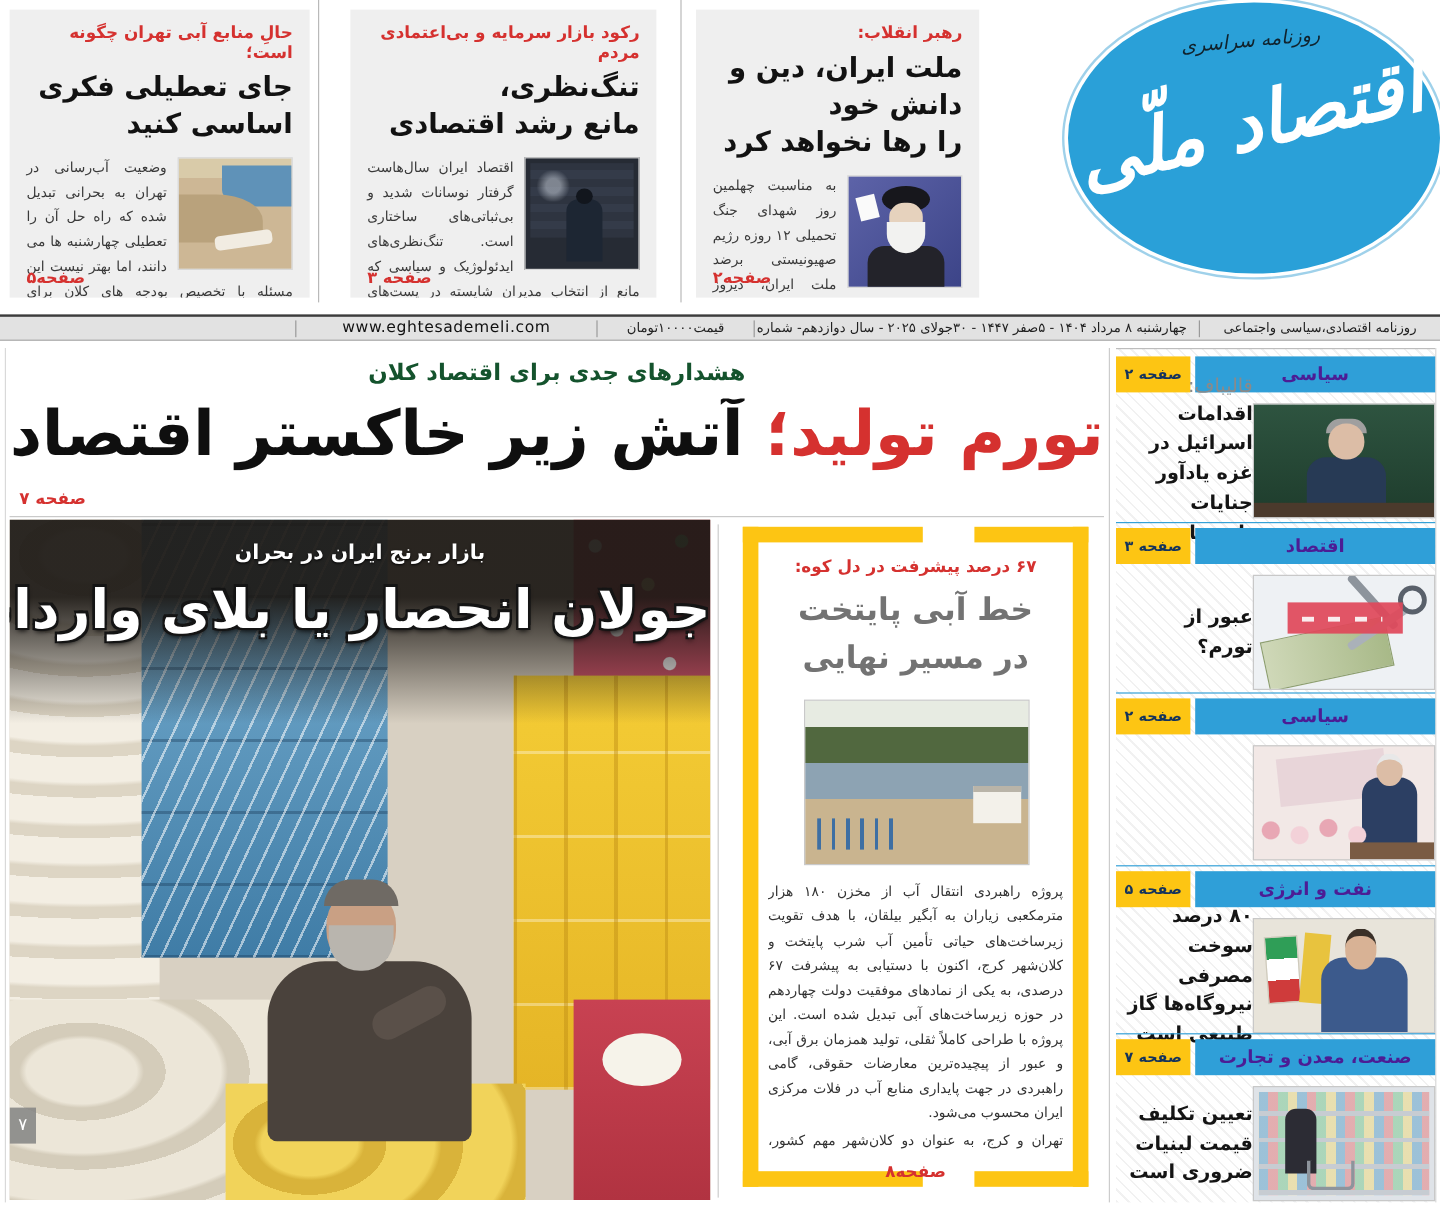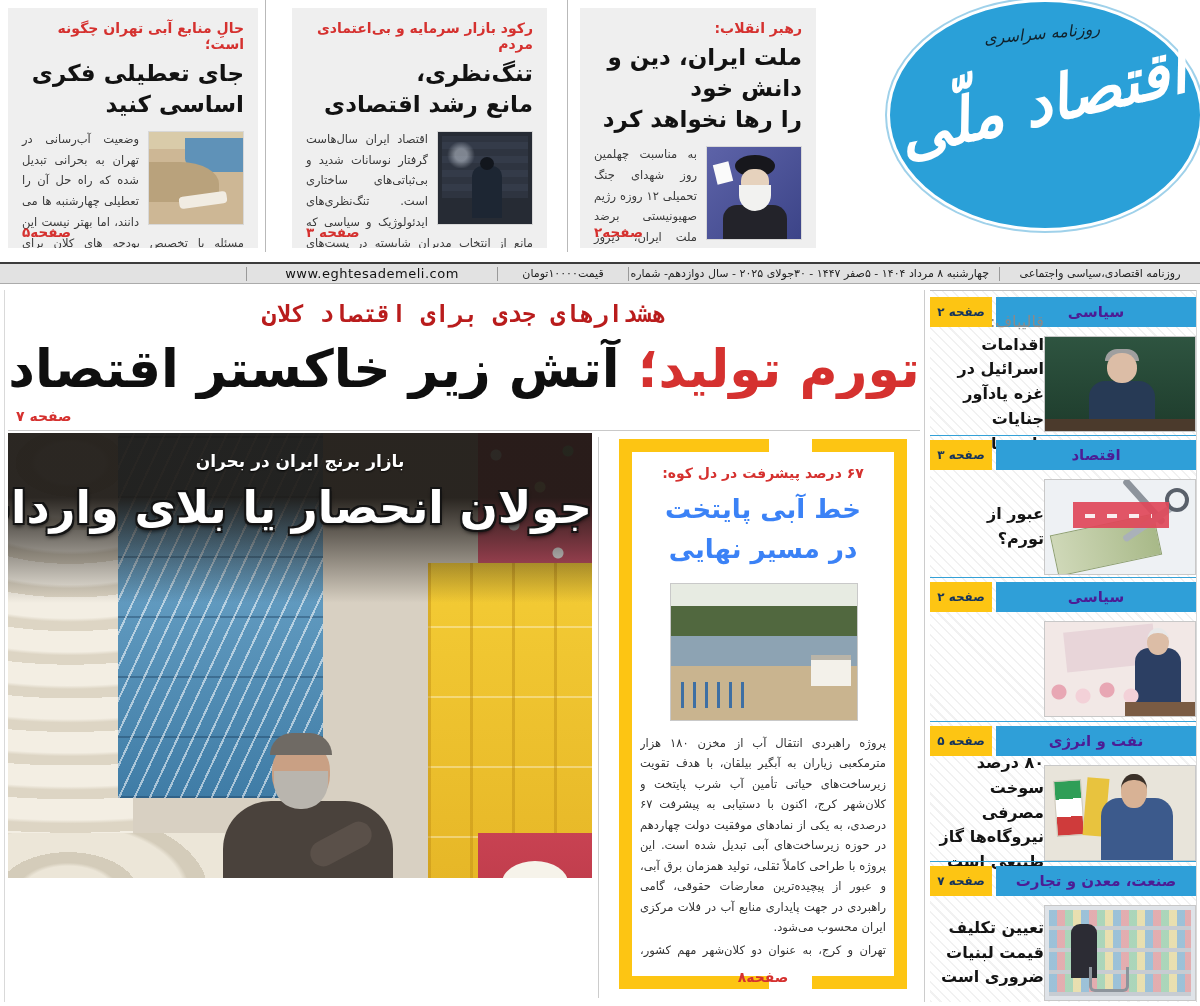--- a/index.html
+++ b/index.html
@@ -47,31 +47,31 @@
   #infobar .seg{padding:0 10px;white-space:nowrap;overflow:hidden;}
   #infobar .d{width:1px;height:14px;background:#9a9a9a;}
   .seg-type{width:180px;text-align:center;}
   .seg-date{width:350px;text-align:center;}
   .seg-price{width:110px;text-align:center;}
   .seg-web{width:230px;text-align:center;direction:ltr;font-size:13px;letter-spacing:.5px;color:#111;}
   .seg-fill{flex:1;}
 
   
   #lead{position:absolute;left:8px;top:288px;width:912px;height:143px;border-bottom:1px solid #c9c9c9;box-sizing:border-box;text-align:center;direction:rtl;}
-  #lead .kicker{margin-top:12px;color:#b91c1c;font-size:24px;font-weight:bold;font-family:Liberation Mono, monospace;}
+  #lead .kicker{margin-top:12px;color:#14532d;font-size:19px;font-weight:bold;}
   #lead .headline{margin-top:10px;font-size:52px;font-weight:900;white-space:nowrap;overflow:hidden;}
   #lead .hl-red{color:#d5312f;} #lead .hl-black{color:#0f0f0f;}
   #lead .pageref{position:absolute;left:8px;bottom:6px;color:#d5312f;font-size:14px;font-weight:bold;}
   .edge-l{position:absolute;left:4px;top:290px;width:1px;height:712px;background:#d9d9d9;}
   .edge-r{position:absolute;left:1196px;top:290px;width:1px;height:712px;background:#d9d9d9;}
   .coldiv{position:absolute;left:598px;top:437px;width:1px;height:561px;background:#cccccc;}
   .sidediv{position:absolute;left:924px;top:290px;width:1px;height:712px;background:#cccccc;}
 
   
-  #bigphoto{position:absolute;left:8px;top:433px;width:584px;height:445px;background:#d8d0c2;overflow:hidden;}
+  #bigphoto{position:absolute;left:8px;top:433px;width:584px;height:567px;background:#d8d0c2;overflow:hidden;}
   #bigphoto .bagsL{position:absolute;left:0;top:0;width:125px;height:430px;background:repeating-radial-gradient(ellipse 90px 55px at 50% 30px,#f3eee3 0 34px,#ddd5c4 40px 55px);}
   #bigphoto .bagsBlue{position:absolute;left:110px;top:0;width:205px;height:365px;background:linear-gradient(180deg,#7db3d4,#3f7ca6);}
   #bigphoto .bagsBlue:after{content:"";position:absolute;inset:0;background:repeating-linear-gradient(115deg,rgba(255,255,255,.55) 0 2px,transparent 2px 14px),repeating-linear-gradient(0deg,rgba(20,50,80,.35) 0 2px,transparent 2px 60px);}
   #bigphoto .bagsRedTop{position:absolute;left:470px;top:0;width:114px;height:150px;background:#d4536b;}
   #bigphoto .bagsRedTop:after{content:"";position:absolute;inset:0;background:radial-gradient(circle 6px at 18px 22px,#fff 0 5px,transparent 6px),radial-gradient(circle 6px at 62px 54px,#ffe9a8 0 5px,transparent 6px),radial-gradient(circle 6px at 90px 18px,#9fd89f 0 5px,transparent 6px),radial-gradient(circle 6px at 36px 92px,#fff 0 5px,transparent 6px),radial-gradient(circle 6px at 80px 120px,#fff 0 5px,transparent 6px);}
   #bigphoto .bagsYellow{position:absolute;left:420px;top:130px;width:164px;height:345px;background:linear-gradient(180deg,#f4cc35,#e5b526);}
   #bigphoto .bagsYellow:after{content:"";position:absolute;inset:0;background:repeating-linear-gradient(90deg,rgba(190,140,20,.45) 0 3px,transparent 3px 42px),repeating-linear-gradient(0deg,rgba(255,255,255,.35) 0 2px,transparent 2px 70px);}
   #bigphoto .bagRedBig{position:absolute;left:470px;top:400px;width:114px;height:167px;background:linear-gradient(180deg,#c84252,#b13341);}
   #bigphoto .bagRedBig:after{content:"";position:absolute;left:24px;top:28px;width:66px;height:44px;background:#f6f3ea;border-radius:50%;}
   #bigphoto .pileBL{position:absolute;left:0;top:400px;width:235px;height:167px;background:repeating-radial-gradient(ellipse 120px 70px at 60px 60px,#ece6d8 0 46px,#d4ccba 52px 70px);}
@@ -89,21 +89,21 @@
   
   #water{position:absolute;left:606px;top:437px;width:314px;height:563px;direction:rtl;}
   #water .bar{position:absolute;background:#fdc513;}
   #water .bL{left:288px;top:2px;width:13px;height:550px;}
   #water .bR{left:13px;top:2px;width:13px;height:550px;}
   #water .tL{left:206px;top:2px;width:95px;height:13px;}
   #water .tR{left:13px;top:2px;width:150px;height:13px;}
   #water .mL{left:206px;top:539px;width:95px;height:13px;}
   #water .mR{left:13px;top:539px;width:150px;height:13px;}
   #water .kicker{position:absolute;top:28px;left:0;width:100%;text-align:center;color:#d5312f;font-size:14px;font-weight:bold;}
-  #water .headline{position:absolute;top:52px;left:0;width:100%;text-align:center;color:#3b82f6;font-size:26px;font-weight:800;line-height:1.55;white-space:pre-line;}
+  #water .headline{position:absolute;top:52px;left:0;width:100%;text-align:center;color:#737373;font-size:26px;font-weight:800;line-height:1.55;white-space:pre-line;}
   #water .photo{position:absolute;left:64px;top:146px;width:186px;height:136px;border:1px solid #c9c9c9;overflow:hidden;background:linear-gradient(180deg,#e7ebe2 0 16%,#51683f 16% 38%,#8da3b3 38% 60%,#c9b48f 60% 100%);}
   #water .photo .hut{position:absolute;right:6px;top:52%;width:40px;height:26px;background:#f3f1ea;border-top:5px solid #b9b4a8;}
   #water .photo .fence{position:absolute;left:10px;bottom:12px;width:70px;height:26px;background:repeating-linear-gradient(90deg,#3e6fa3 0 3px,transparent 3px 12px);}
   #water .bodytext{position:absolute;top:296px;left:34px;width:246px;height:228px;font-size:11.5px;line-height:1.78;color:#333;text-align:justify;overflow:hidden;}
   #water .bodytext p{margin:0 0 2px 0;}
   #water .pageref{position:absolute;top:532px;left:0;width:100%;text-align:center;color:#d5312f;font-size:14px;font-weight:bold;}
 
   
   #sidebar{position:absolute;left:930px;top:290px;width:266px;height:712px;background-image:repeating-linear-gradient(45deg,rgba(120,120,120,.10) 0 1.5px,transparent 1.5px 7px);}
   .sec{position:absolute;left:0;width:266px;}

